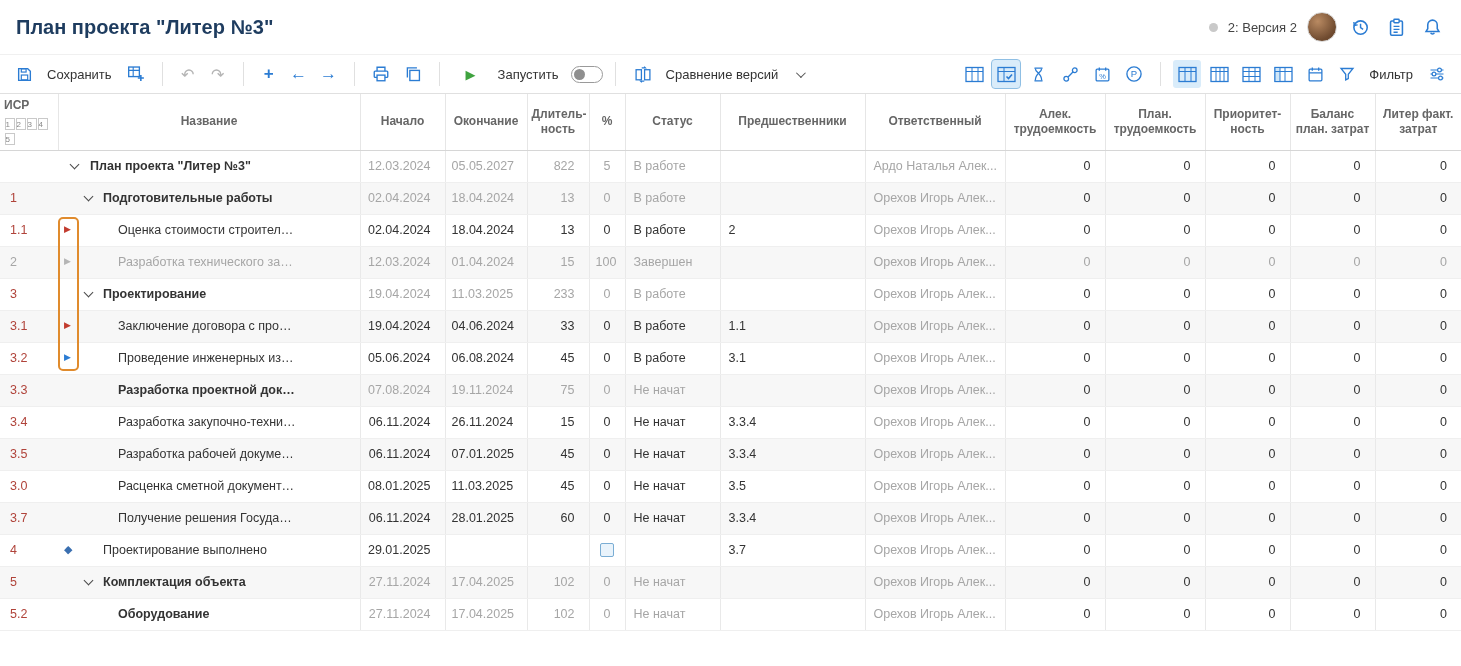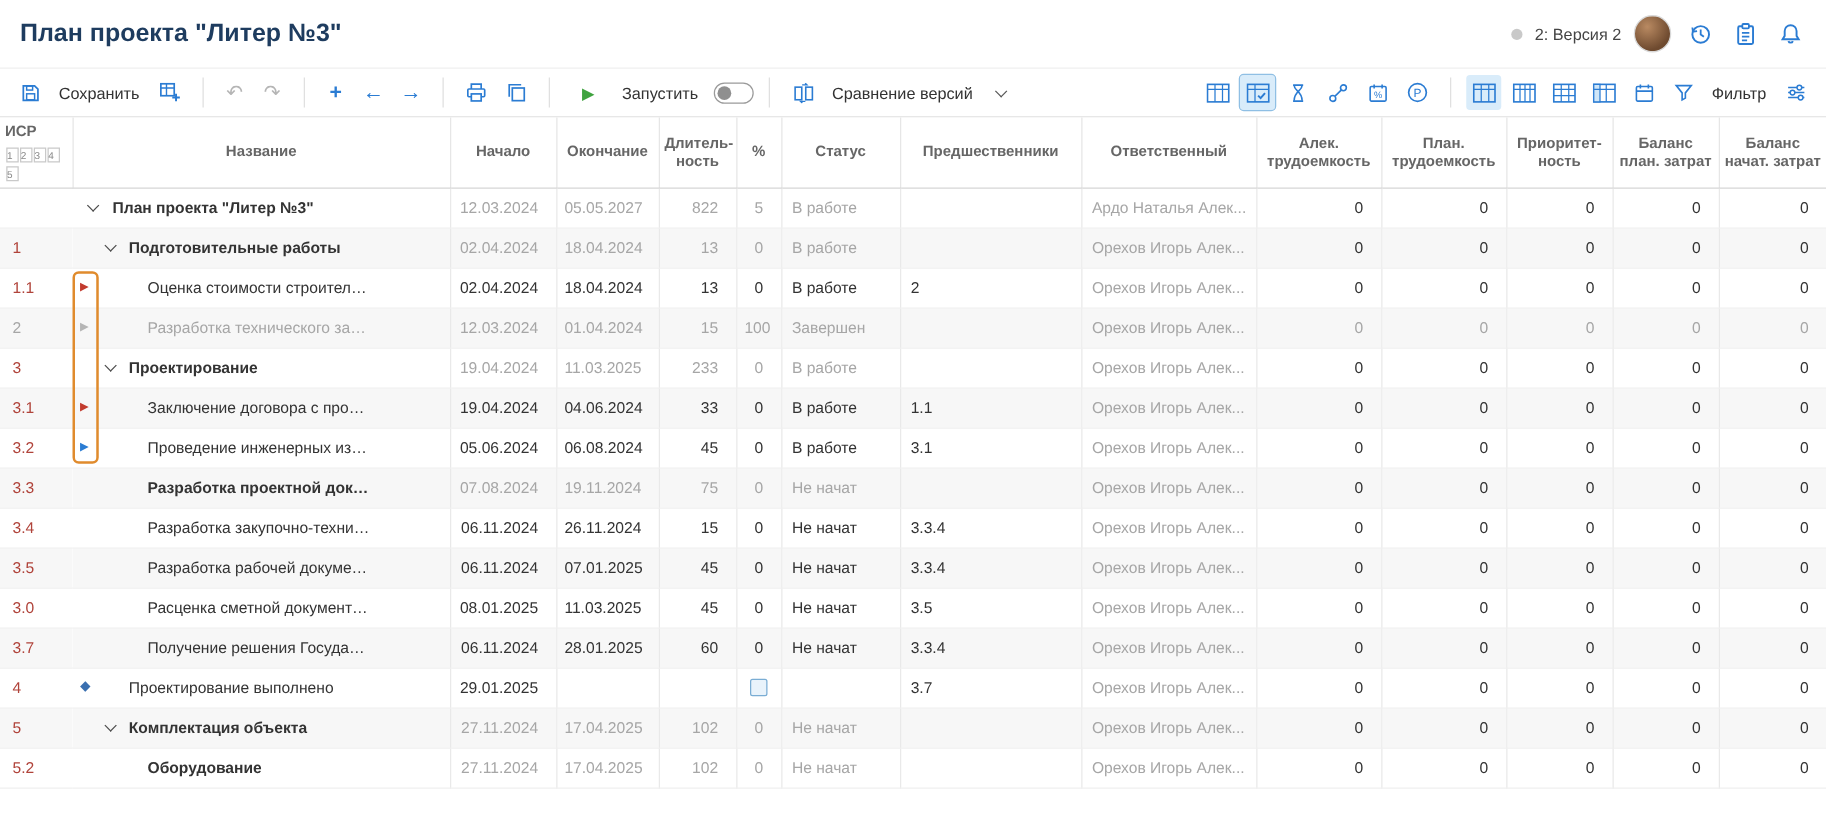--- a/index.html
+++ b/index.html
@@ -277,21 +277,21 @@
         <th>Окончание</th>
         <th>Длитель-ность</th>
         <th>%</th>
         <th>Статус</th>
         <th>Предшественники</th>
         <th>Ответственный</th>
         <th>Алек. трудоемкость</th>
         <th>План. трудоемкость</th>
         <th>Приоритет-ность</th>
         <th>Баланс план. затрат</th>
-        <th>Баланс начат. затрат</th>
+        <th>Литер факт. затрат</th>
       </tr>
     </thead>
     <tbody id="rows">
         <tr>
           <td class="wbs-cell"></td>
           <td class="name-cell"><span class="chev ci-0"></span><span class="nm ind-0 b">План проекта "Литер №3"</span></td>
           <td class="r dim">12.03.2024</td>
           <td class="r dim">05.05.2027</td>
           <td class="r dim">822</td>
           <td class="r dim">5</td>

